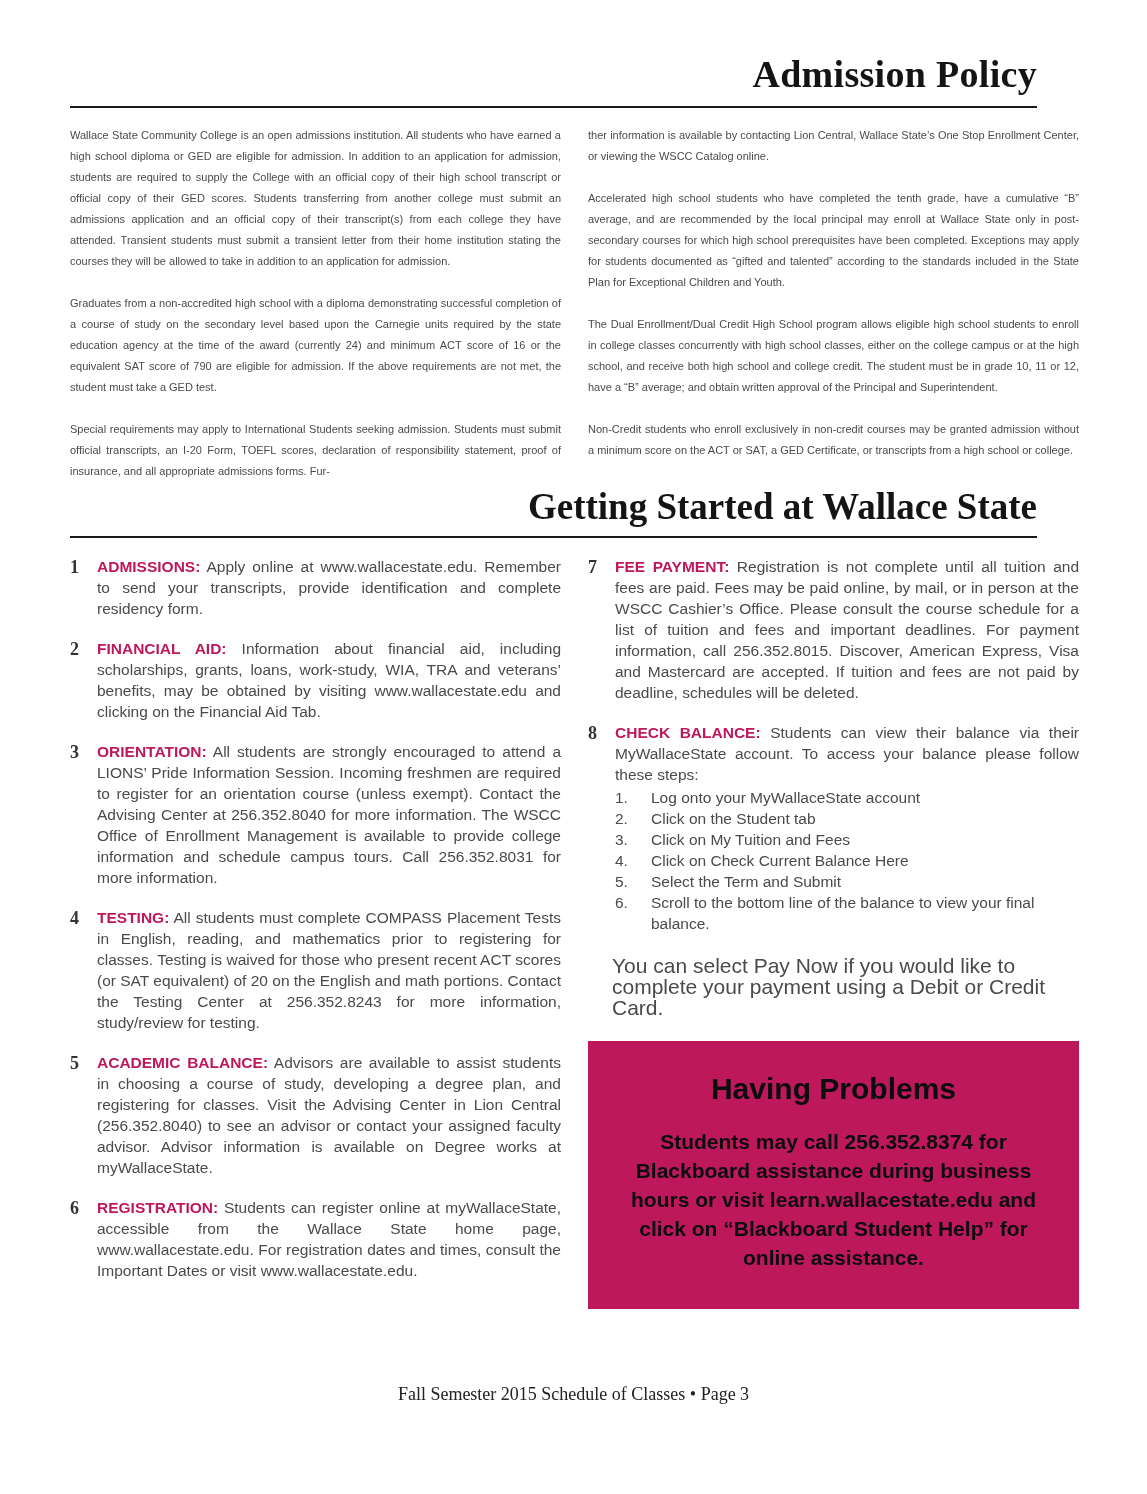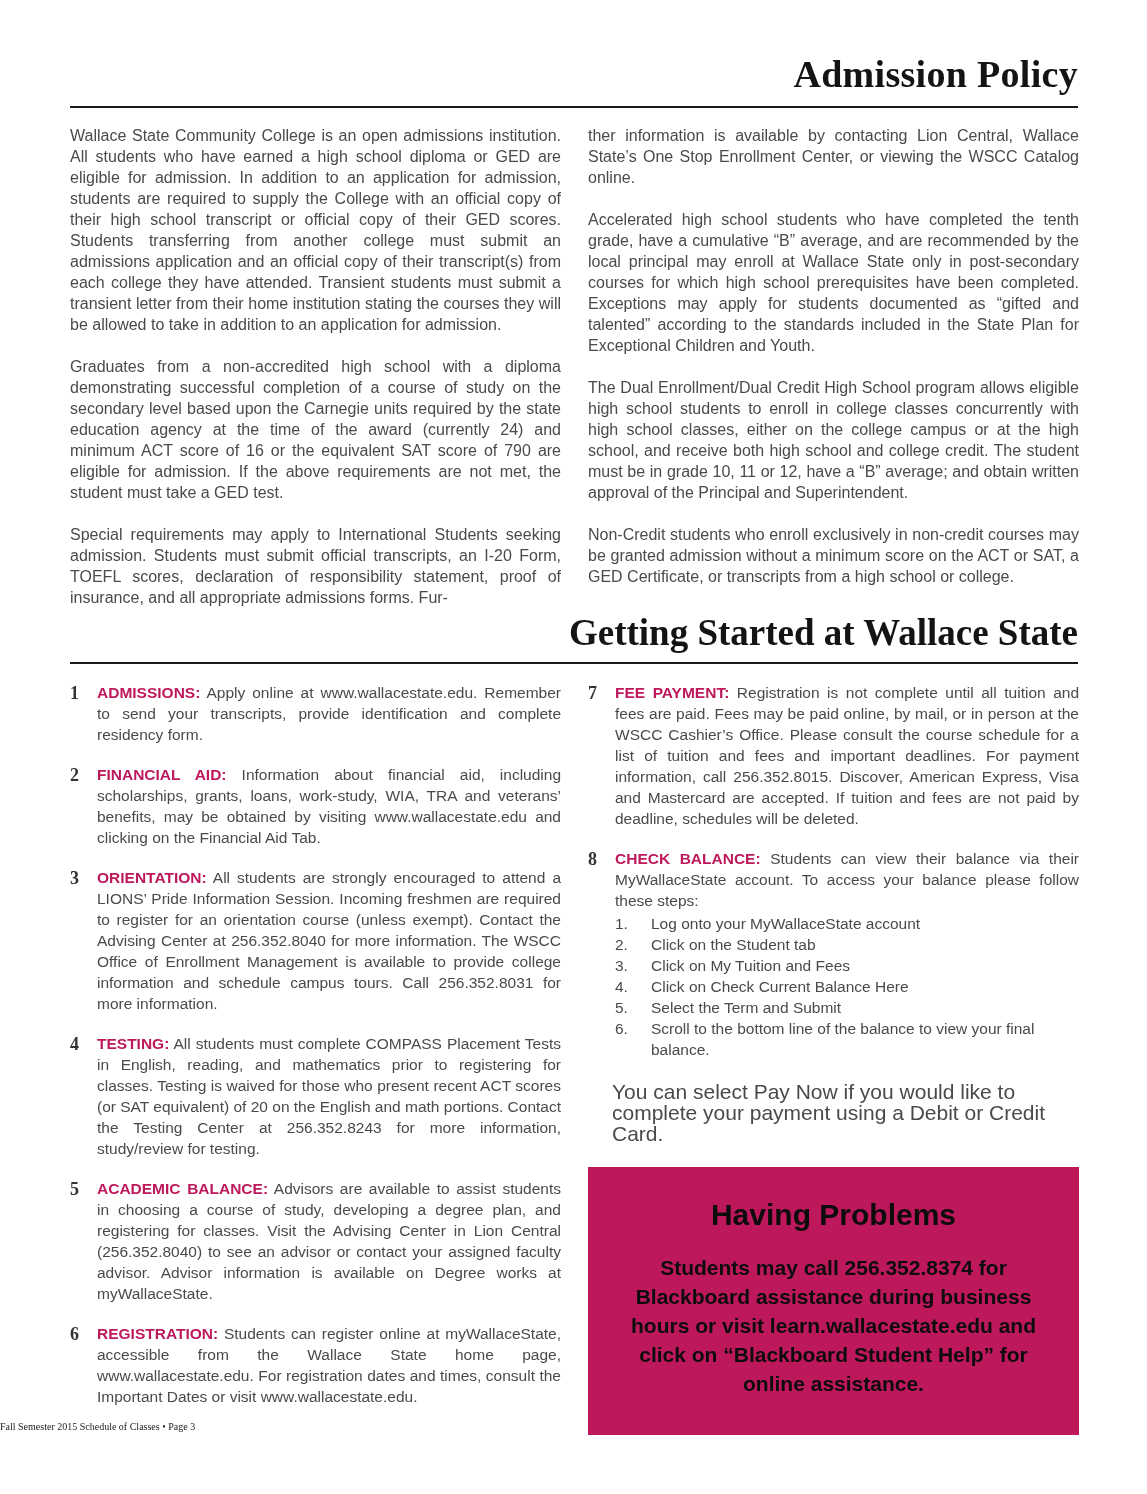--- a/index.html
+++ b/index.html
@@ -9,21 +9,21 @@
     height: 1494px;
     background: #ffffff;
     font-family: "Liberation Sans", sans-serif;
     color: #4a4a4a;
     position: relative;
     overflow: hidden;
   }
   .page {
     position: absolute;
     inset: 0;
-    padding: 54px 69px 0 70px;
+    padding: 54px 110px 0 70px;
   }
   .admission-title {
     font-family: "Liberation Serif", serif;
     font-size: 38px;
     font-weight: 700;
     color: #141414;
     text-align: right;
     margin: 0;
     line-height: 1.1;
     letter-spacing: 0.3px;
@@ -34,21 +34,21 @@
     margin: 10px 0 0 0;
   }
   .cols {
     display: flex;
     gap: 27px;
     margin-top: 17px;
   }
   .col {
     width: 491px;
     flex: none;
-    font-size: 16px;
+    font-size: 11px;
     line-height: 21px;
     text-align: justify;
   }
   .col p { margin: 0 0 21px 0; }
   .col p:last-child { margin-bottom: 0; }
 
   .gs-title {
     font-family: "Liberation Serif", serif;
     font-size: 37px;
     font-weight: 700;
@@ -114,24 +114,24 @@
     font-size: 21px;
     font-weight: 700;
     line-height: 1.38;
     margin: 0;
   }
 
   .footer {
     position: absolute;
     left: 0;
     right: 0;
-    top: 1421px;
-    text-align: left;
-    font-family: "Liberation Serif", serif;
-    font-size: 10px;
+    top: 1384px;
+    text-align: center;
+    font-family: "Liberation Serif", serif;
+    font-size: 18px;
     color: #222222;
   }
 </style>
 </head>
 <body>
 
 <div class="page">
 
   <h1 class="admission-title">Admission Policy</h1>
   <hr class="rule">

